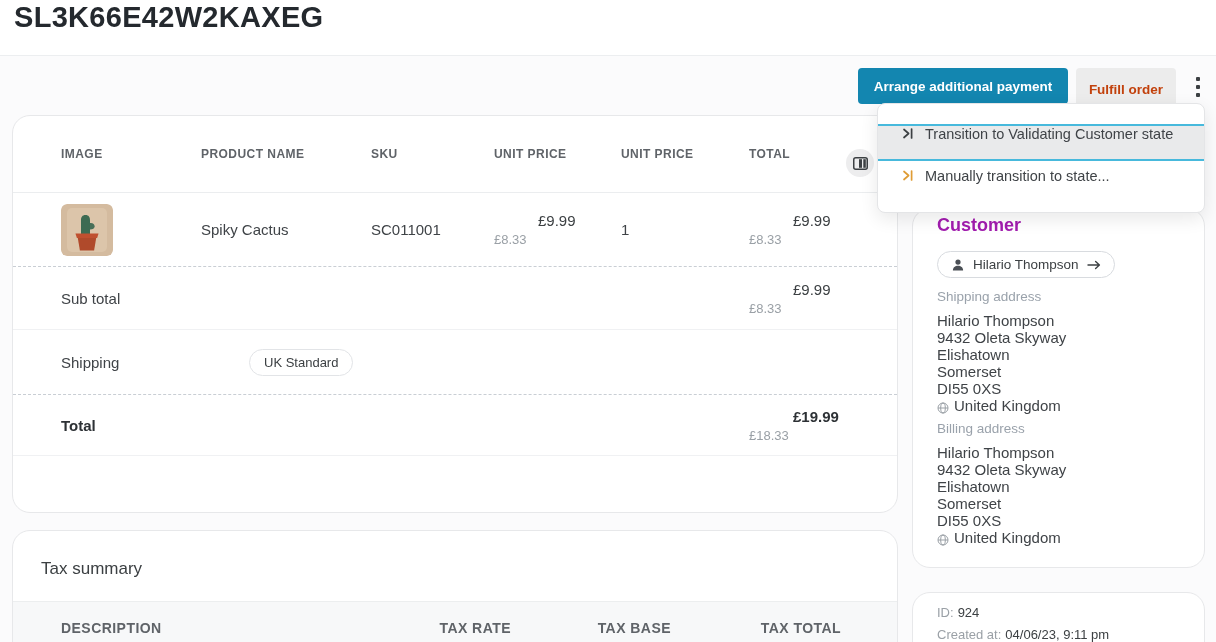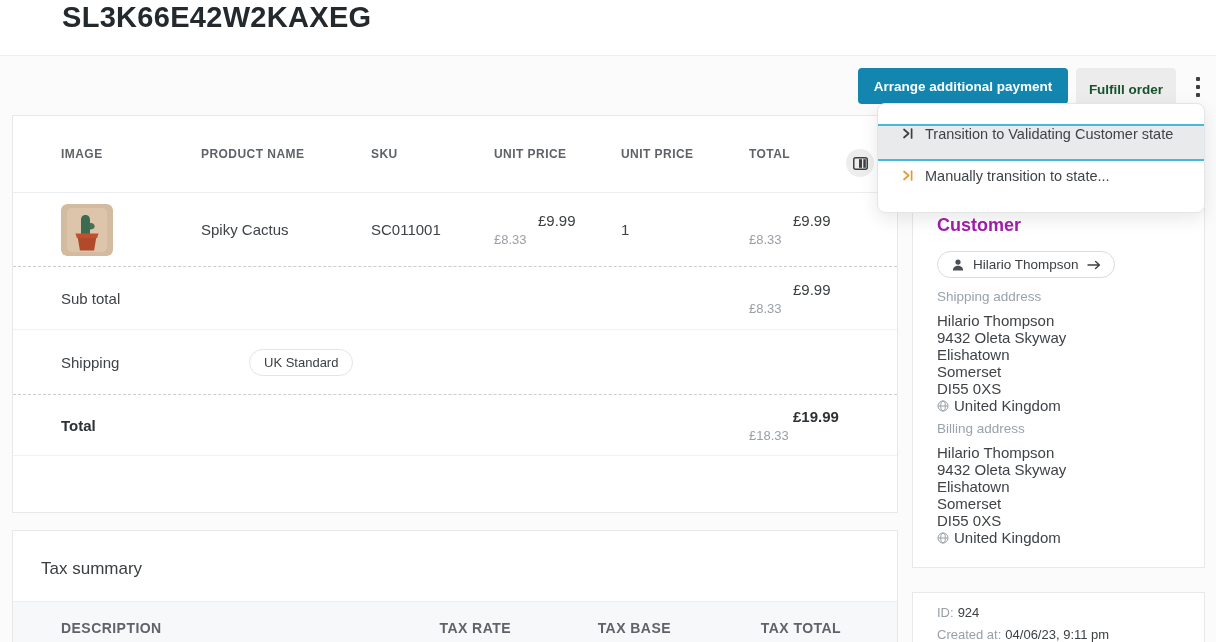--- a/index.html
+++ b/index.html
@@ -1,41 +1,41 @@
 <!DOCTYPE html>
 <html><head>
 <meta charset="utf-8">
 <style>
   * { box-sizing: border-box; margin: 0; padding: 0; }
   html, body { width: 1216px; height: 642px; }
   body {
     font-family: "Liberation Sans", sans-serif;
     background: #ffffff; position: relative; overflow: hidden; color: #3c4043;
   }
-  .page-title { position:absolute; left:14px; top:1px; font-size:29px; font-weight:700; color:#24292e; letter-spacing:.3px;margin-left:48px; }
+  .page-title { position:absolute; left:14px; top:1px; font-size:29px; font-weight:700; color:#24292e; letter-spacing:.3px; }
   .header-divider { position:absolute; left:0; top:55px; width:1216px; height:1px; background:#eceef0; }
   .content-bg { position:absolute; left:0; top:56px; width:1216px; height:586px; background:#fbfbfc; }
 
   
   .btn { border:none; border-radius:4px; font-family:"Liberation Sans",sans-serif; font-weight:700; font-size:13.5px; cursor:pointer; }
   .btn-primary { position:absolute; left:858px; top:68px; width:210px; height:36px; background:#1386b0; color:#ffffff; }
-  .btn-secondary { position:absolute; left:1076px; top:68px; width:100px; height:43px; background:#ececec; color:#14532d; cursor:default; }
+  .btn-secondary { position:absolute; left:1076px; top:68px; width:100px; height:43px; background:#ececec; color:#c2410c; cursor:default; }
   .kebab { position:absolute; left:1190px; top:72px; width:16px; height:30px; display:flex; flex-direction:column; align-items:center; justify-content:center; gap:4.5px; cursor:pointer; background:none; border:none; }
   .kebab span { width:3.5px; height:3.5px; background:#3c4043; border-radius:1px; }
 
   
   .dropdown { position:absolute; left:877px; top:103px; width:328px; height:110px; background:#fff; border:1px solid #e4e5e7; border-radius:8px; box-shadow:0 6px 18px rgba(0,0,0,.09); z-index:10; padding-top:20px; }
   .dd-item { height:37px; display:flex; align-items:flex-start; gap:10px; padding:0 22px; font-size:14.5px; color:#3f4347; white-space:nowrap; cursor:pointer; }
   .dd-item.highlighted { background:#e9eaeb; border-top:2px solid #47b9dc; border-bottom:2px solid #47b9dc; }
   .dd-item + .dd-item { margin-top:7px; }
   .dd-icon { display:flex; color:#3c4043; flex:0 0 auto; }
   .dd-icon.orange { color:#df9c35; }
 
   
-  .card { position:absolute; background:#fff; border:1px solid #e7e8ea; border-radius:0; }
+  .card { position:absolute; background:#fff; border:1px solid #e7e8ea; border-radius:18px; }
   .main-card { left:12px; top:115px; width:886px; height:398px; }
   .tax-card  { left:12px; top:530px; width:886px; height:140px; overflow:hidden; }
   .customer-card { left:912px; top:208px; width:293px; height:360px; }
   .meta-card { left:912px; top:592px; width:293px; height:80px; }
 
   
   .row { display:grid; grid-template-columns:140px 170px 123px 127px 128px 1fr; padding:0 24px 0 48px; align-items:center; }
   .t-header { height:77px; border-bottom:1px solid #ebedef; }
   .th { font-size:12px; font-weight:700; color:#5f6368; letter-spacing:.45px; }
   .t-product { height:74px; border-bottom:1px dashed #c9ced4; }
@@ -57,21 +57,21 @@
   .tax-th.c1 { left:48px; }
   .tax-th.c2 { left:375px; width:123px; text-align:right; }
   .tax-th.c3 { left:535px; width:123px; text-align:right; }
   .tax-th.c4 { left:705px; width:123px; text-align:right; }
 
   
   .cust-title { position:absolute; left:24px; top:6px; font-size:18px; font-weight:700; color:#a21caf; }
   .cust-pill { position:absolute; left:24px; top:42px; height:27px; display:inline-flex; align-items:center; gap:8px; padding:0 13px; border:1px solid #d8dbdf; border-radius:999px; background:#fff; font-size:13.5px; color:#3c4043; cursor:pointer; }
   .addr-label { position:absolute; left:24px; font-size:13.5px; color:#9aa2ab; }
   .addr-block { position:absolute; left:24px; font-size:15px; color:#3f4347; line-height:17px; }
-  .country-line { display:flex; align-items:center; gap:5px; }
+  .country-line { display:flex; align-items:flex-end; gap:5px; }
   .lbl-ship { top:80px; } .blk-ship { top:103px; }
   .lbl-bill { top:212px; } .blk-bill { top:235px; }
 
   
   .meta-line { position:absolute; left:24px; font-size:13px; color:#9aa0a6; }
   .meta-line b { font-weight:500; color:#3c4043; margin-left:4px; }
   .meta-id { top:12px; } .meta-created { top:34px; }
 </style>
 </head>
 <body>

